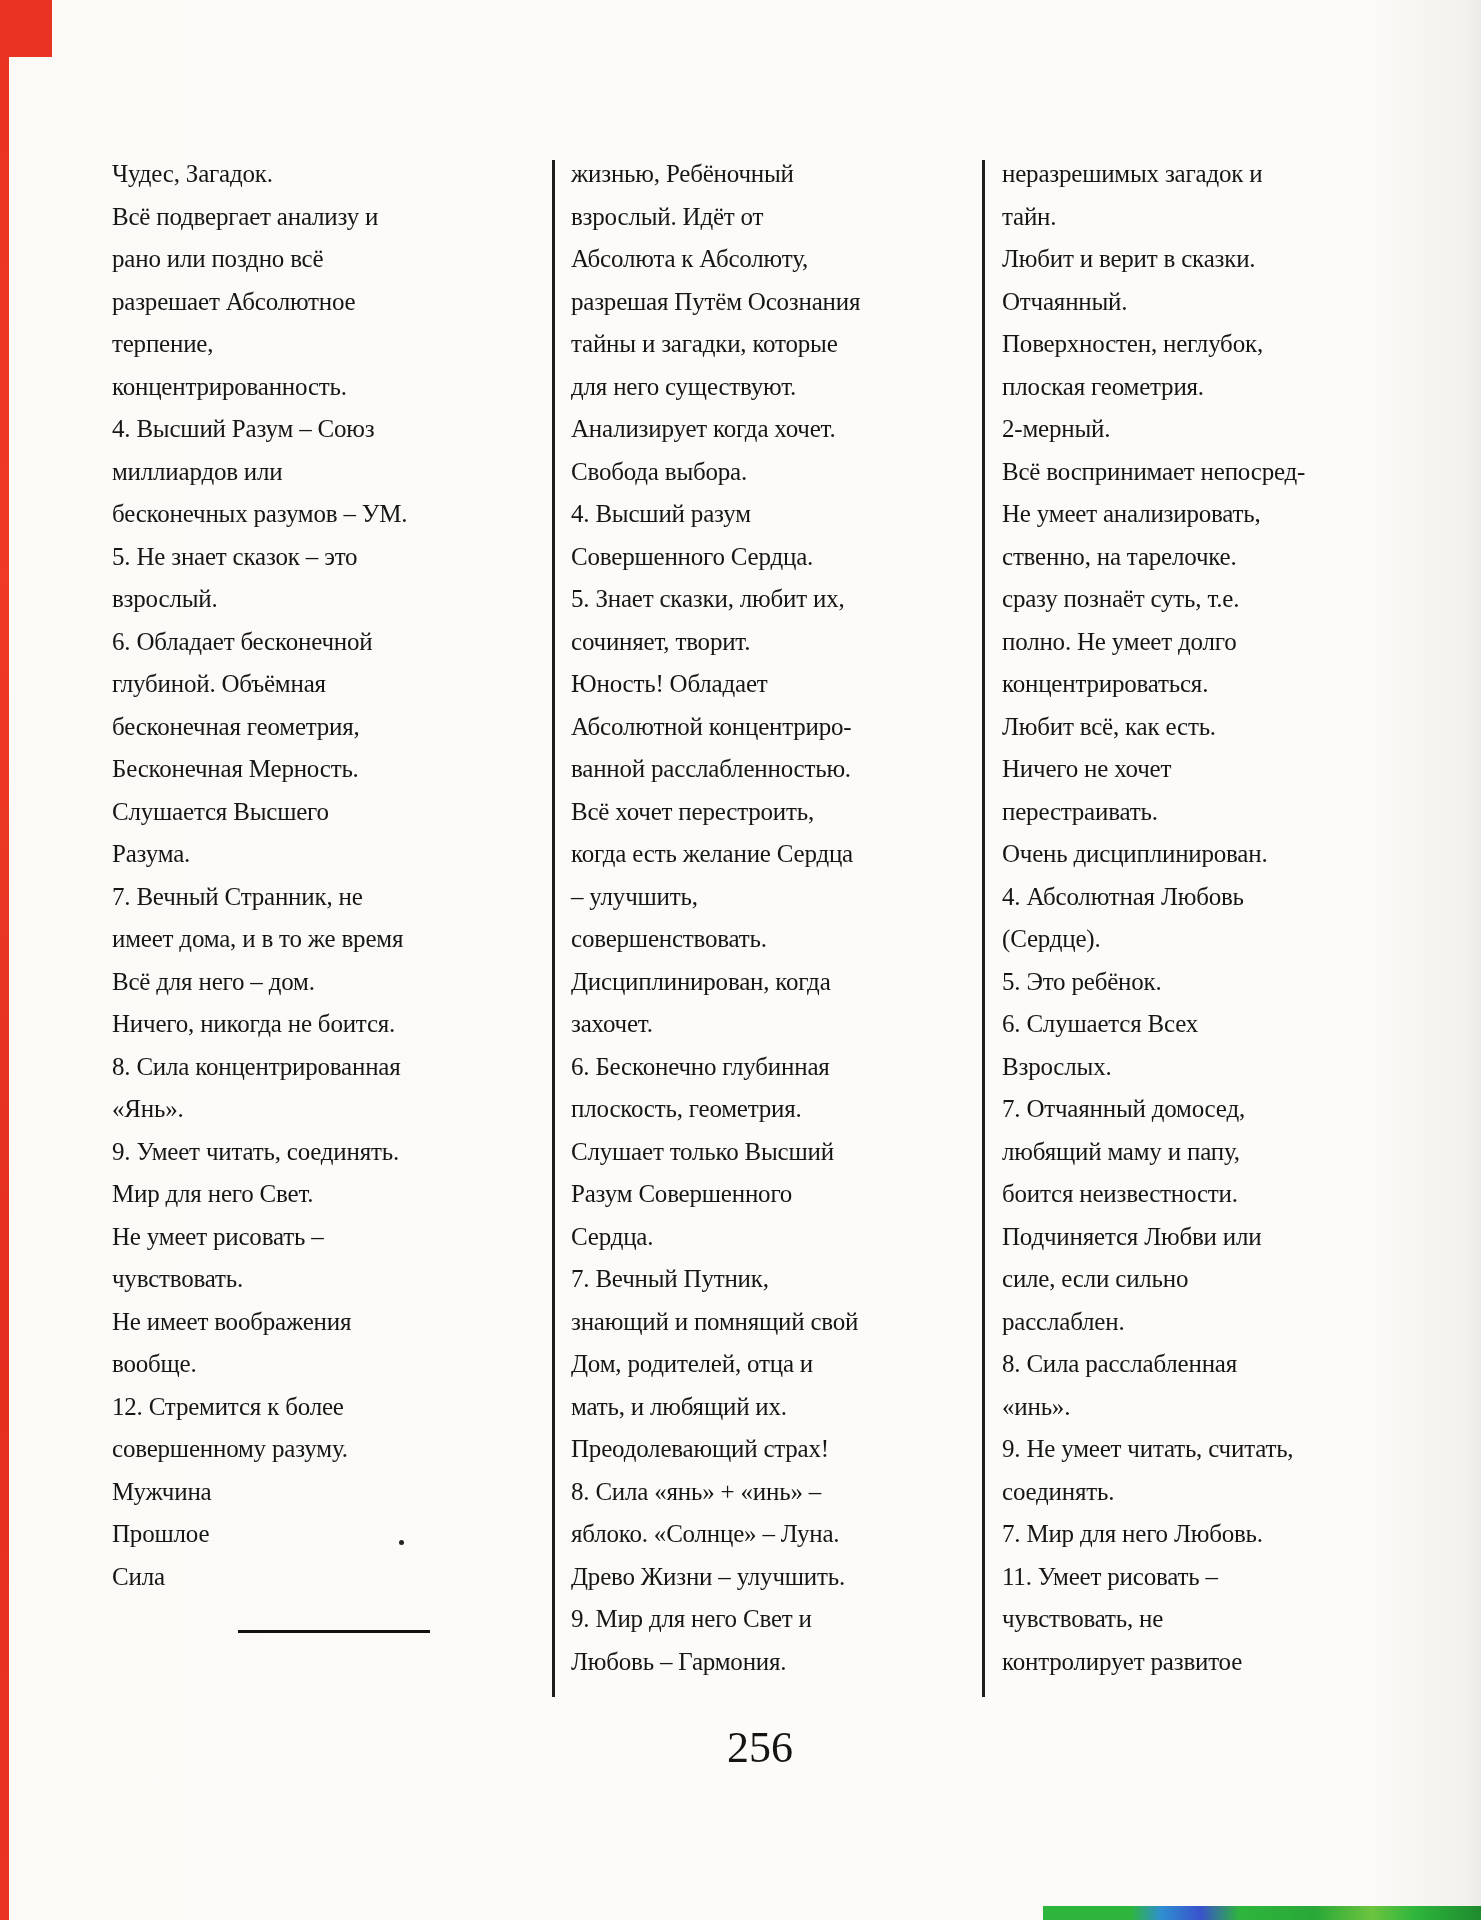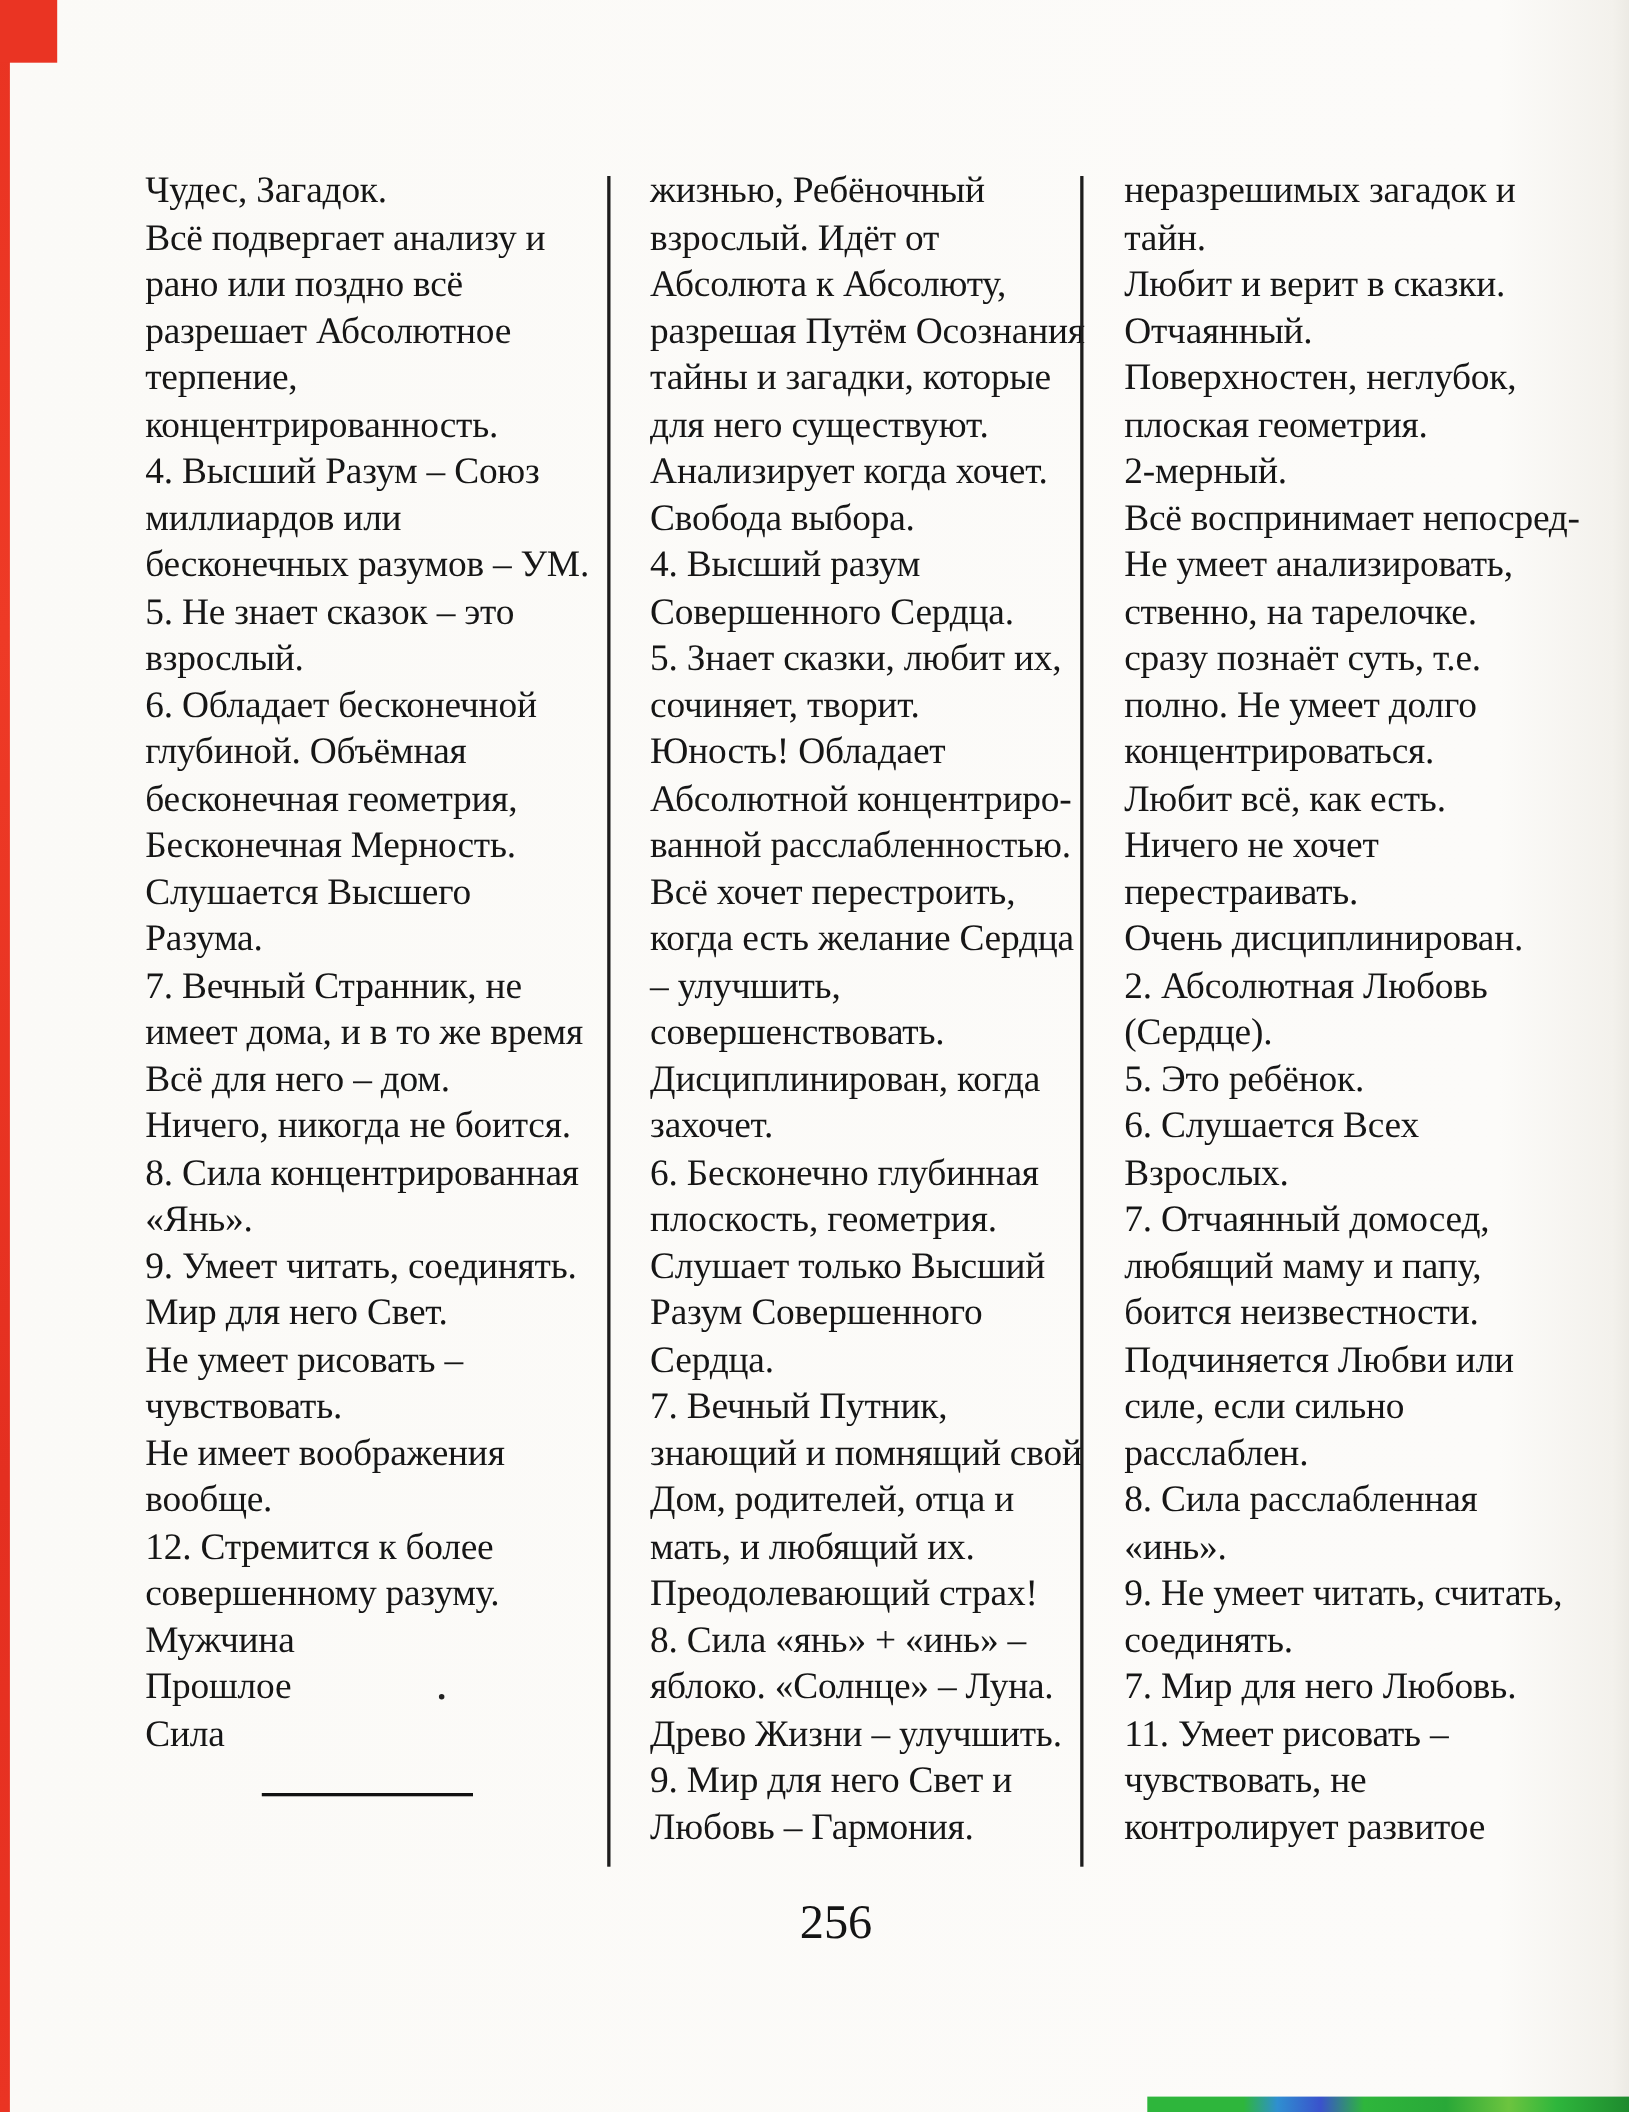--- a/index.html
+++ b/index.html
@@ -6,23 +6,22 @@
   body{width:1481px;height:1920px;position:relative;background:#ffffff;}
   .page{
     position:absolute;left:0;top:0;width:1481px;height:1920px;
     background:linear-gradient(90deg,#fbfaf7 0%,#fcfbf9 92%,#f3f1ec 99%,#eceae4 100%);
     overflow:hidden;
     font-family:"Liberation Serif","DejaVu Serif",serif;
     color:#161616;
   }
   .col{
     position:absolute;top:153px;
-    font-size:34px;line-height:42.5px;letter-spacing:-0.2px;
+    font-size:25px;line-height:42.5px;letter-spacing:-0.2px;
     white-space:nowrap;
-    margin-left:20px;
   }
   .col .line{height:42.5px;}
   .col-left{left:112px;width:440px;}
   .col-middle{left:571px;width:425px;}
   .col-right{left:1002px;width:440px;}
   .divider{
     position:absolute;top:160px;width:3px;height:1537px;background:#1d1d1d;
   }
   .divider-1{left:552px;}
   .divider-2{left:982px;}
@@ -150,21 +149,21 @@
       <div class="line">Всё воспринимает непосред-</div>
       <div class="line">Не умеет анализировать,</div>
       <div class="line">ственно, на тарелочке.</div>
       <div class="line">сразу познаёт суть, т.е.</div>
       <div class="line">полно. Не умеет долго</div>
       <div class="line">концентрироваться.</div>
       <div class="line">Любит всё, как есть.</div>
       <div class="line">Ничего не хочет</div>
       <div class="line">перестраивать.</div>
       <div class="line">Очень дисциплинирован.</div>
-      <div class="line">2. Абсолютная Любовь</div>
+      <div class="line">4. Абсолютная Любовь</div>
       <div class="line">(Сердце).</div>
       <div class="line">5. Это ребёнок.</div>
       <div class="line">6. Слушается Всех</div>
       <div class="line">Взрослых.</div>
       <div class="line">7. Отчаянный домосед,</div>
       <div class="line">любящий маму и папу,</div>
       <div class="line">боится неизвестности.</div>
       <div class="line">Подчиняется Любви или</div>
       <div class="line">силе, если сильно</div>
       <div class="line">расслаблен.</div>

